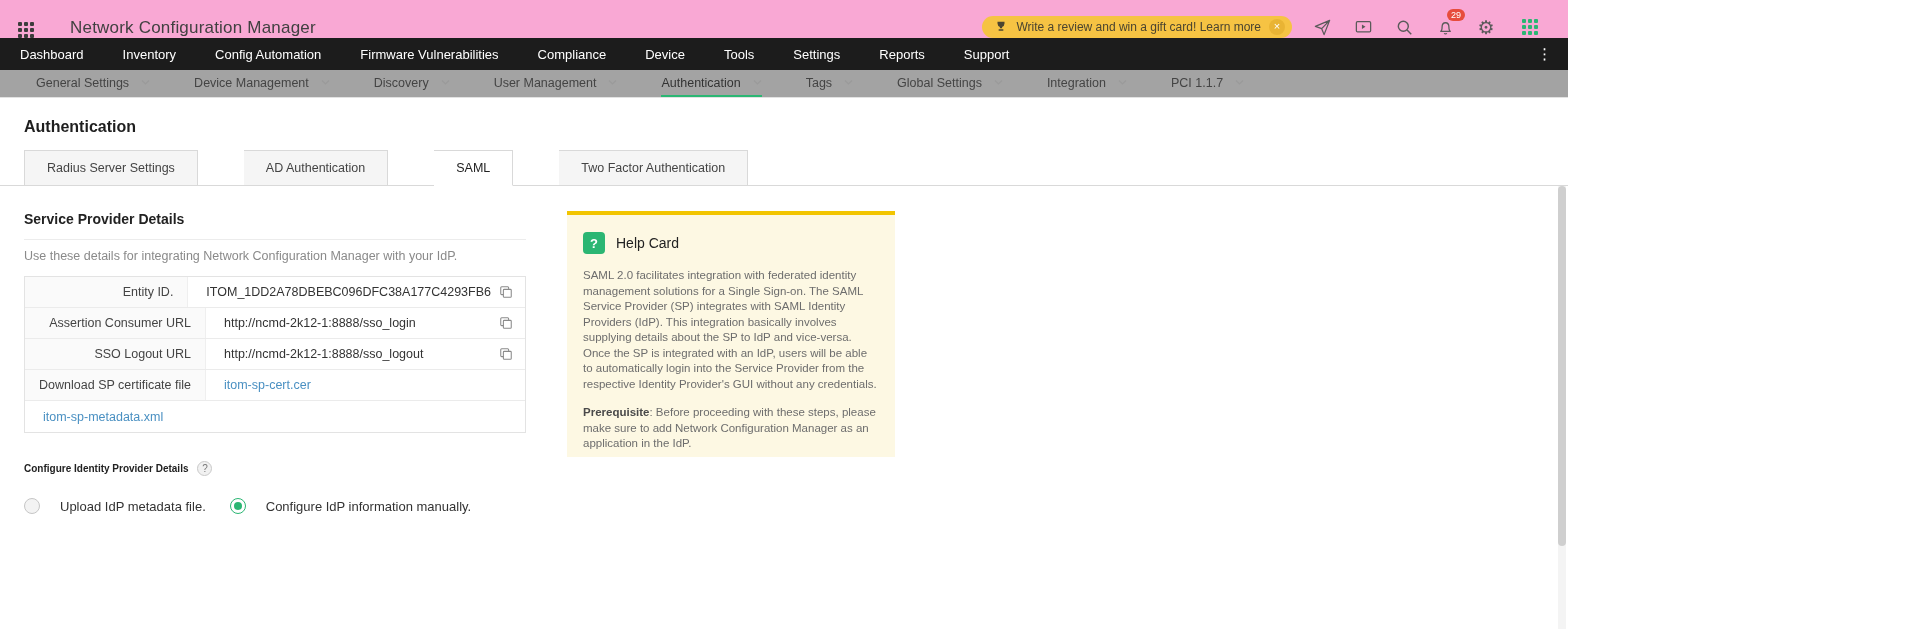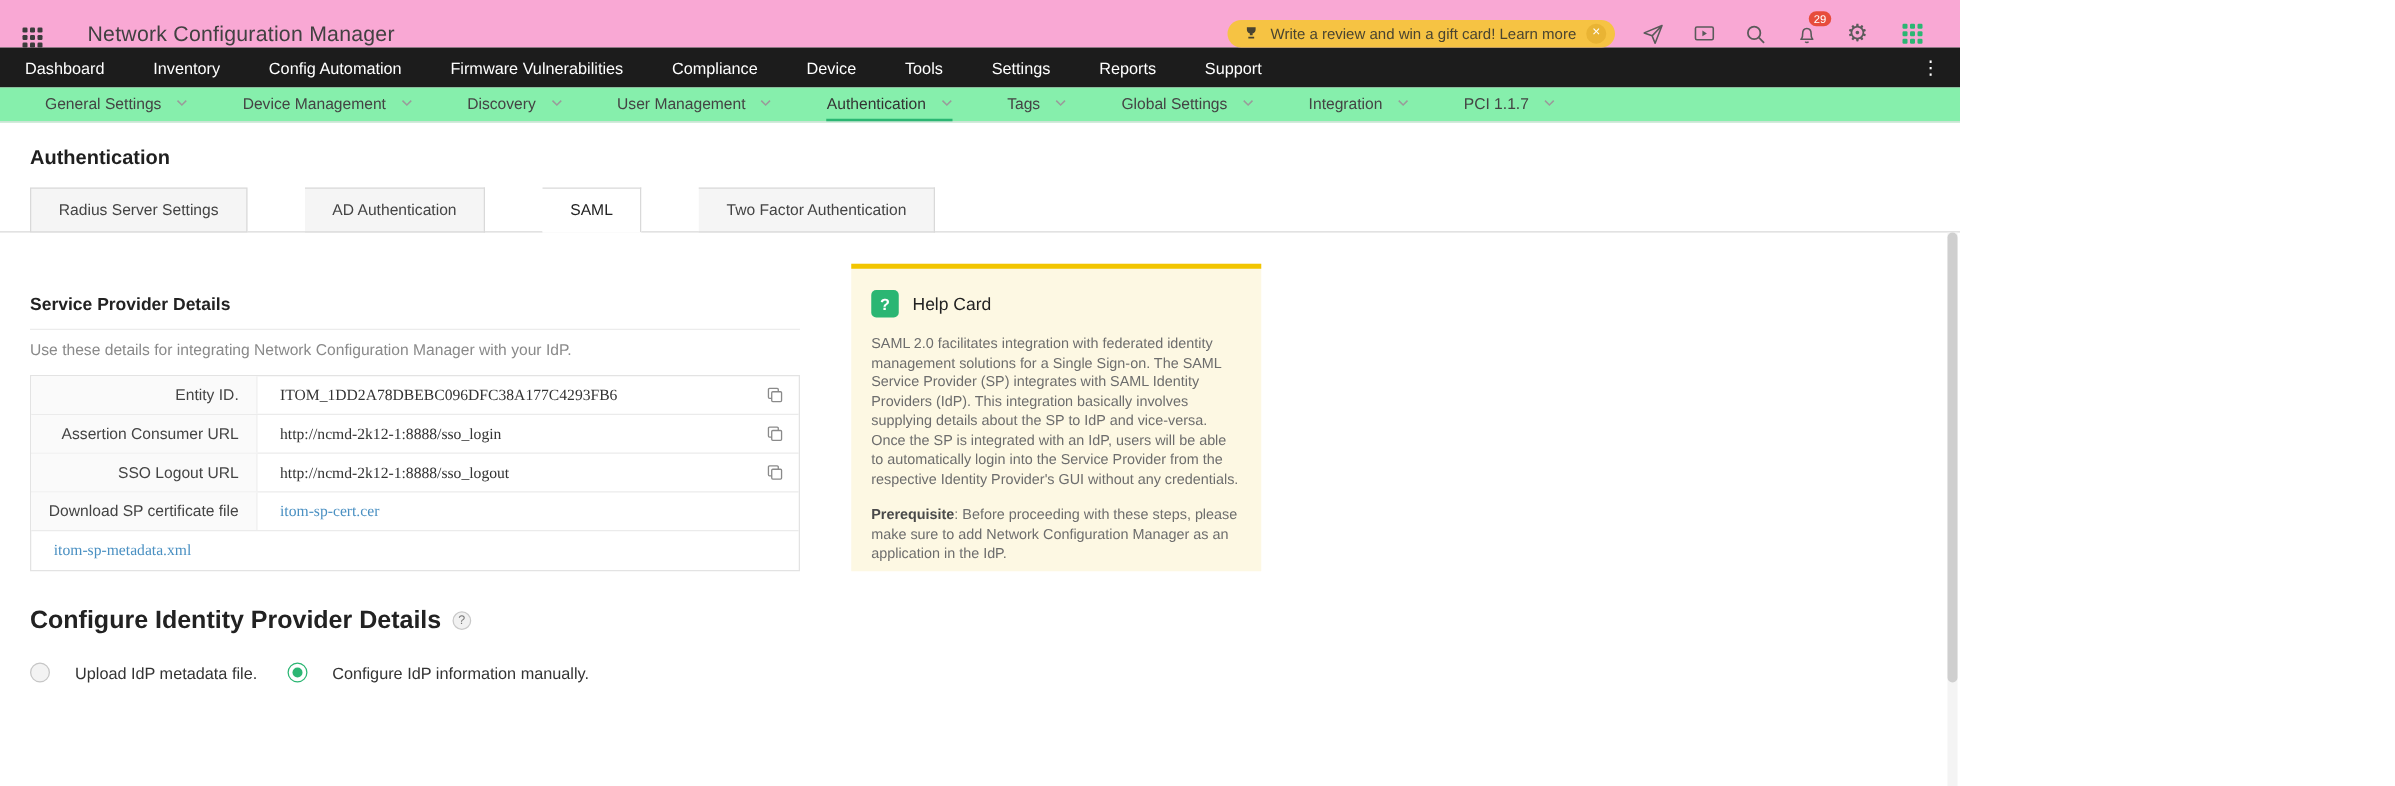--- a/index.html
+++ b/index.html
@@ -19,47 +19,47 @@
   .hicon { position:relative; display:flex; align-items:center; justify-content:center; width:22px; height:22px; cursor:pointer; }
   .gear-glyph { font-size:19px; color:#5a5a5a; line-height:1; }
   .badge { position:absolute; top:-7px; right:-9px; background:#e74c3c; color:#fff; font-size:9px; border-radius:8px; padding:1.5px 4px; line-height:1; }
 
   
   .main-nav { height:32px; background:#1c1c1c; display:flex; align-items:center; padding:0 16px 0 20px; }
   .main-nav a { color:#ffffff; font-size:13px; text-decoration:none; margin-right:39px; white-space:nowrap; cursor:pointer; }
   .nav-dots { margin-left:auto; color:#fff; font-size:15px; cursor:pointer; }
 
   
-  .sub-nav { height:28px; background:#86efac; border-bottom:1px solid #e2e2e2; display:flex; align-items:stretch; padding-left:36px; }
+  .sub-nav { height:28px; background:#a3a3a3; border-bottom:1px solid #e2e2e2; display:flex; align-items:stretch; padding-left:36px; }
   .sub-item { display:flex; align-items:center; gap:12px; font-size:12.5px; color:#444; margin-right:44px; border-bottom:2px solid transparent; cursor:pointer; white-space:nowrap; }
   .sub-item.active { border-bottom-color:#2bb673; color:#333; }
 
   
   .page-title { font-size:16px; font-weight:bold; color:#1f1f1f; margin:20px 0 0 24px; }
   .tabs-row { display:flex; margin-top:14px; padding-left:24px; border-bottom:1px solid #d9d9d9; height:36px;gap:46px; }
   .tab { background:#f5f5f5; border:1px solid #d9d9d9; border-left:none; margin-bottom:-1px; display:flex; align-items:center; padding:0 22px; font-size:12.5px; color:#444; cursor:pointer; white-space:nowrap; }
   .tab:first-child { border-left:1px solid #d9d9d9; }
   .tab.active { background:#fff; border-bottom-color:#fff; color:#222; }
 
   .content { display:flex; align-items:flex-start; padding:25px 0 0 24px; }
-  .left-col { width:616px;margin-top:24px; }
+  .left-col { width:502px; }
   .section-title { font-size:14px; font-weight:bold; color:#222; padding-bottom:12px; border-bottom:1px solid #ececec; }
   .section-desc { font-size:12.5px; color:#8a8a8a; padding:9px 0 13px 0; }
 
   .sp-table { border:1px solid #e3e3e3; }
   .sp-row { display:flex; align-items:stretch; height:31px; border-bottom:1px solid #ebebeb; }
   .sp-row:last-child { border-bottom:none; }
   .sp-label { width:181px; background:#fafafa; border-right:1px solid #efefef; display:flex; align-items:center; justify-content:flex-end; padding-right:14px; font-size:12.5px; color:#444; text-align:right; }
-  .sp-value { flex:1; display:flex; align-items:center; padding-left:18px; font-size:12.5px; color:#333;font-family:Liberation Serif, serif; }
+  .sp-value { flex:1; display:flex; align-items:center; padding-left:18px; font-size:12.5px; color:#333; }
   .copy-btn { display:flex; align-items:center; margin:0 12px 0 8px; cursor:pointer; }
   a.file-link { color:#4a90c2; font-size:12.5px; text-decoration:none; cursor:pointer; }
 
   .idp-section { margin-top:28px; }
   .idp-title-row { display:flex; align-items:center; gap:9px; }
-  .idp-title { font-size:20px; font-weight:bold; color:#222;text-align:right; }
+  .idp-title { font-size:10px; font-weight:bold; color:#222;text-align:right; }
   .q-circle { width:15px; height:15px; border-radius:50%; background:#f1f1f1; border:1px solid #c9c9c9; color:#777; font-size:10px; display:flex; align-items:center; justify-content:center; cursor:pointer; }
   .radio-row { display:flex; align-items:center; margin-top:22px; }
   .radio-opt { display:flex; align-items:flex-end; gap:20px; margin-right:24px; cursor:pointer; }
   .radio-opt span.lbl { font-size:13px; color:#333; }
   .radio { width:16px; height:16px; border-radius:50%; border:1px solid #c6c6c6; background:#f3f3f3; position:relative; flex:0 0 auto; }
   .radio.checked { border-color:#2bb673; background:#fff; }
   .radio.checked::after { content:""; position:absolute; left:3px; top:3px; right:3px; bottom:3px; background:#2bb673; border-radius:50%; }
 
   
   .help-card { width:328px; margin-left:41px; height:246px; background:#fdf8e3; border-top:4px solid #f2c500; padding:17px 16px 0 16px; }

